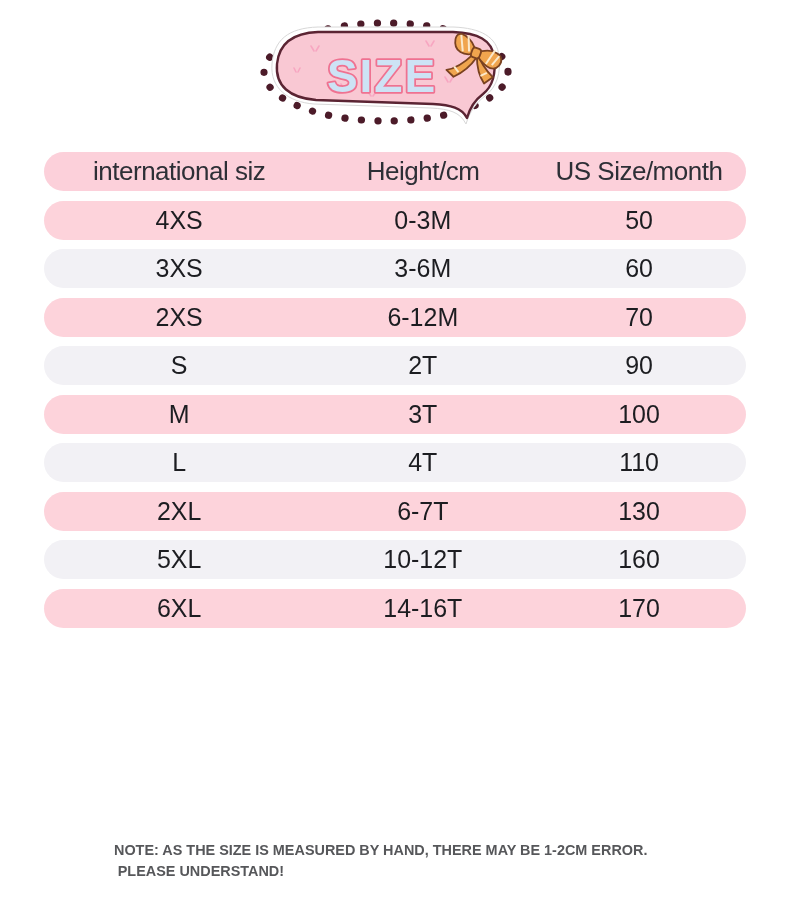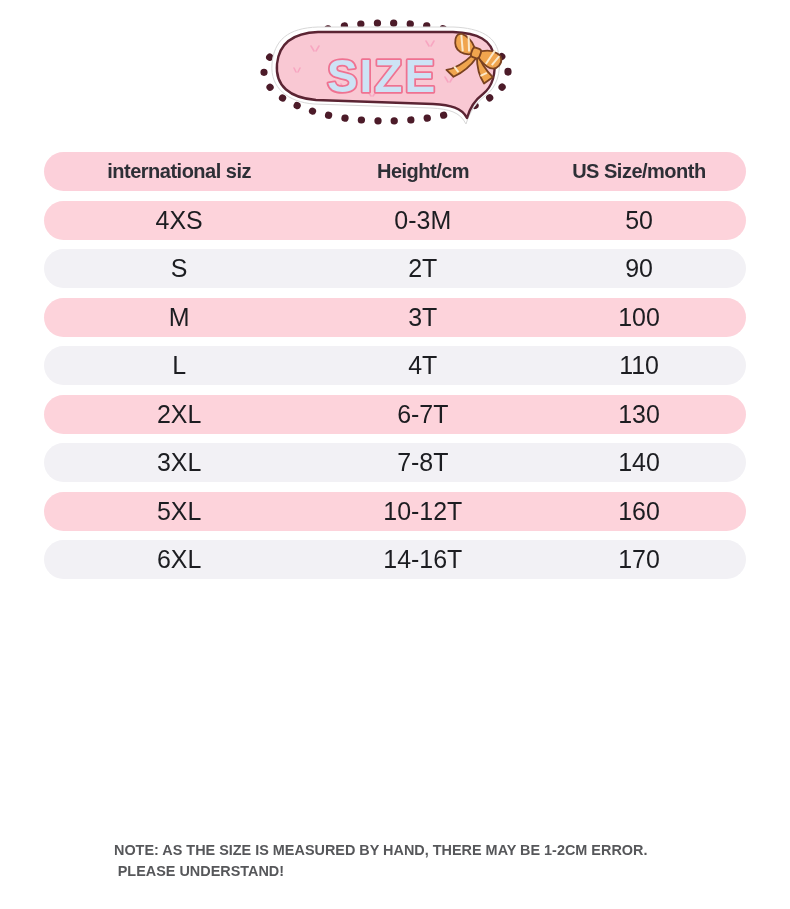--- a/index.html
+++ b/index.html
@@ -14,21 +14,21 @@
 
   
   .size-table{position:absolute;left:44px;top:152px;width:702px;}
   .row{
     height:39px;margin-bottom:9.5px;border-radius:20px;
     display:grid;grid-template-columns:38.5% 31% 30.5%;align-items:center;
   }
   .row .cell{text-align:center;white-space:nowrap;}
   .row.header{background:var(--header-pink,#FCD0DA);}
   .row.header .cell{
-    font-size:20px;font-weight:700;letter-spacing:-0.5px;color:var(--header-text,#2D2F36);
+    font-size:26px;font-weight:400;letter-spacing:-0.5px;color:var(--header-text,#2D2F36);
   }
   .row.data:nth-child(odd){background:var(--row-gray,#F2F1F5);}
   .row.data:nth-child(even){background:var(--row-pink,#FCD2DB);}
   .row.data .cell{
     font-size:26px;font-weight:400;color:var(--cell-text,#1C1D21);
     transform:scaleX(0.96);
   }
 
   
   .note{
@@ -87,43 +87,48 @@
       <div class="cell">international siz</div>
       <div class="cell">Height/cm</div>
       <div class="cell">US Size/month</div>
     </div>
     <div class="row data">
       <div class="cell">4XS</div>
       <div class="cell">0-3M</div>
       <div class="cell">50</div>
     </div>
     <div class="row data">
+      <div class="cell">3XS</div>
+      <div class="cell">3-6M</div>
+      <div class="cell">60</div>
+    </div>
+    <div class="row data">
+      <div class="cell">2XS</div>
+      <div class="cell">6-12M</div>
+      <div class="cell">70</div>
+    </div>
+    <div class="row data">
       <div class="cell">S</div>
       <div class="cell">2T</div>
       <div class="cell">90</div>
     </div>
     <div class="row data">
       <div class="cell">M</div>
       <div class="cell">3T</div>
       <div class="cell">100</div>
     </div>
     <div class="row data">
       <div class="cell">L</div>
       <div class="cell">4T</div>
       <div class="cell">110</div>
     </div>
     <div class="row data">
       <div class="cell">2XL</div>
       <div class="cell">6-7T</div>
       <div class="cell">130</div>
-    </div>
-    <div class="row data">
-      <div class="cell">3XL</div>
-      <div class="cell">7-8T</div>
-      <div class="cell">140</div>
     </div>
     <div class="row data">
       <div class="cell">5XL</div>
       <div class="cell">10-12T</div>
       <div class="cell">160</div>
     </div>
     <div class="row data">
       <div class="cell">6XL</div>
       <div class="cell">14-16T</div>
       <div class="cell">170</div>

